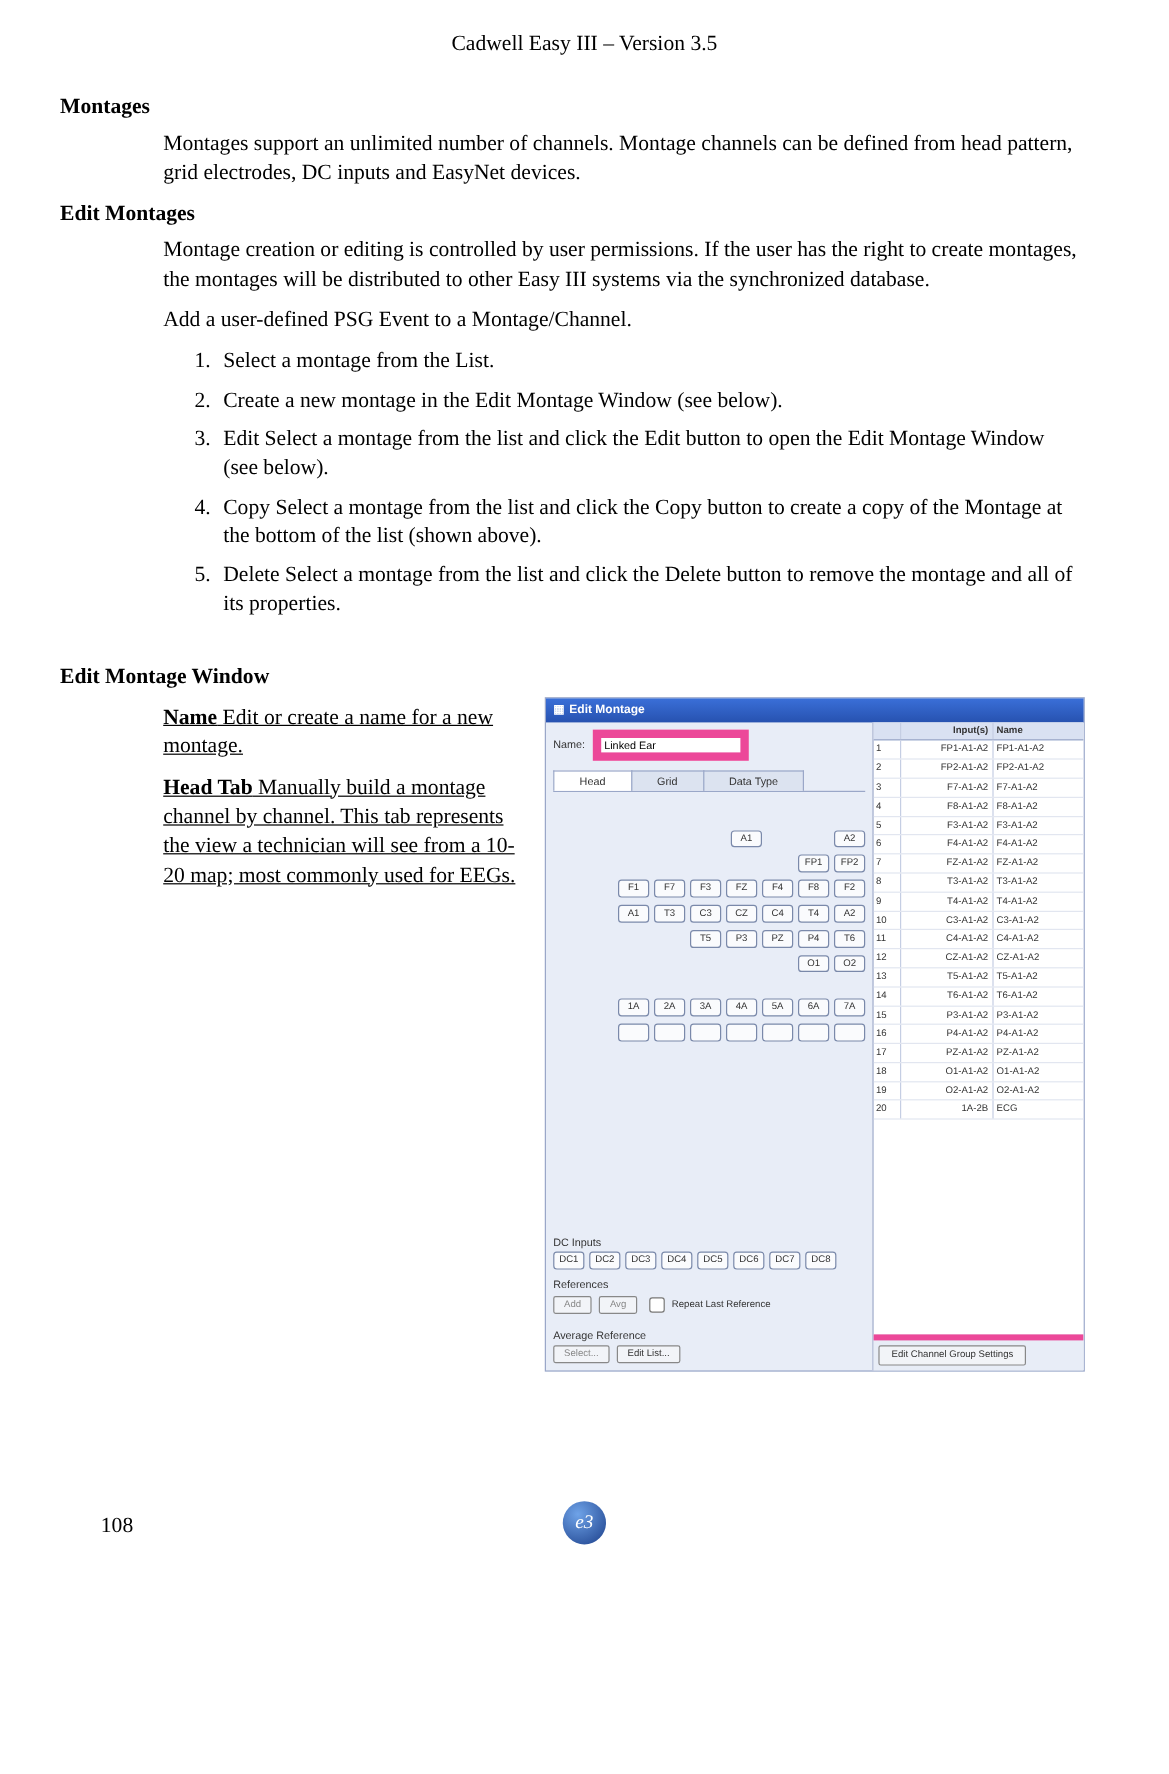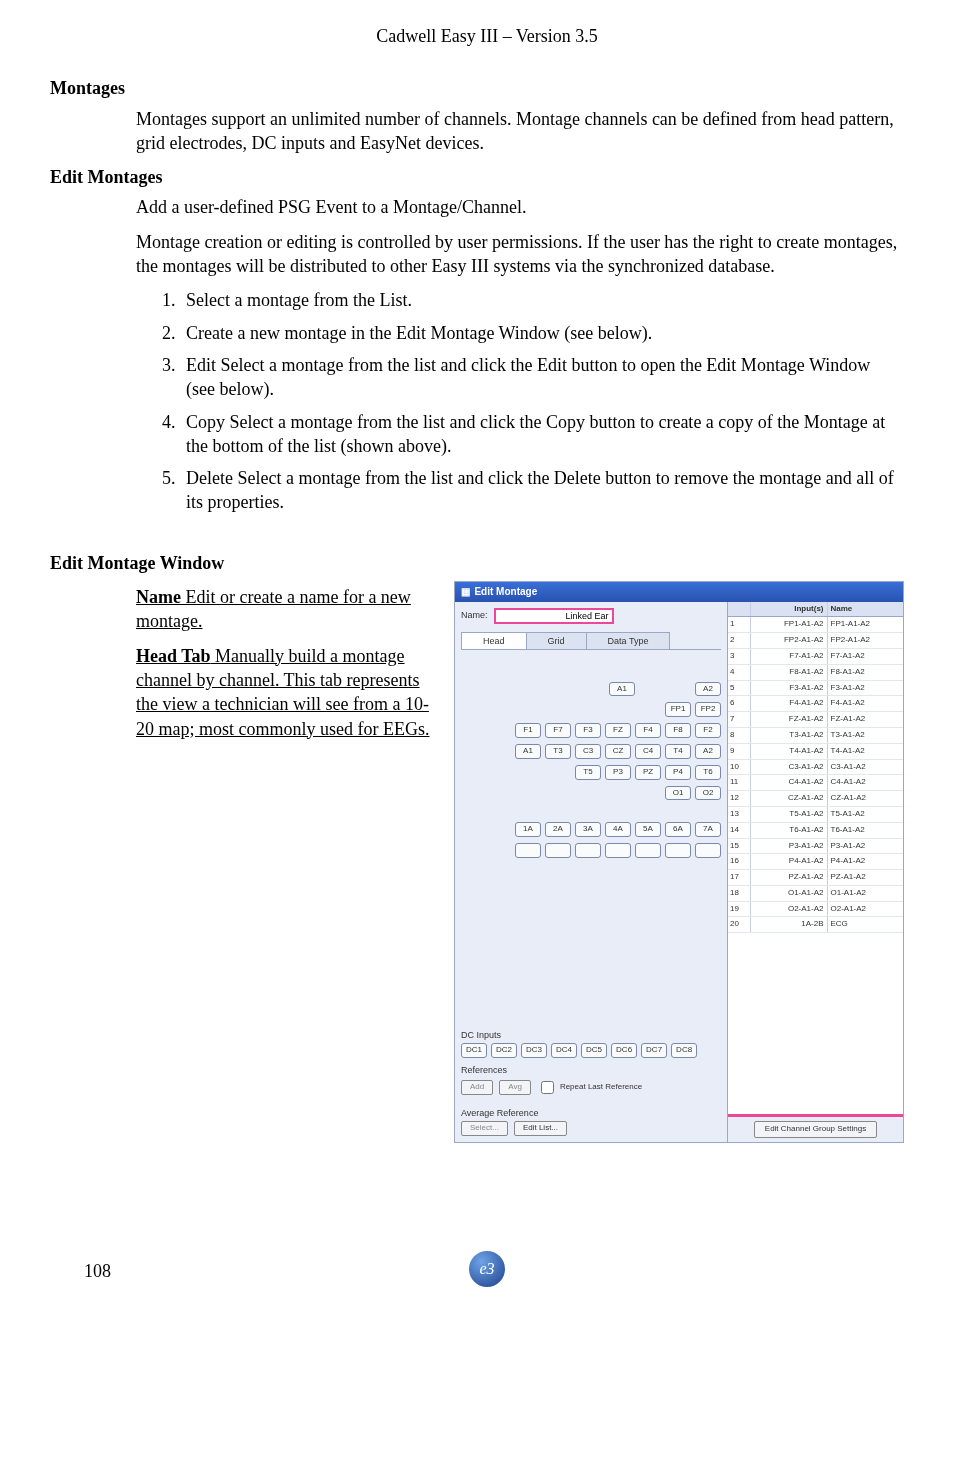--- a/index.html
+++ b/index.html
@@ -83,24 +83,23 @@
   }
   .ss-namerow {
     display: flex;
     align-items: center;
     gap: 6px;
     margin-bottom: 4px;
   }
   .ss-namerow input {
     font-size: 9px;
     padding: 1px 3px;
-    border: 2px solid #ec4899;
+    border: 7px solid #ec4899;
     background: #fff;
     width: 110px;
-    text-align: right;
   }
   .ss-tabs {
     display: flex;
     gap: 0;
     border-bottom: 1px solid #9aa7c8;
   }
   .ss-tab {
     padding: 2px 21px;
     background: #dce3f0;
     border: 1px solid #9aa7c8;
@@ -164,24 +163,23 @@
   .ss-col-idx { width: 18px; padding: 2px 2px; border-right: 1px solid #c5cee3; }
   .ss-col-a { flex:1; padding: 2px 3px; border-right: 1px solid #c5cee3; text-align: right; }
   .ss-col-b { flex:1; padding: 2px 3px; }
   .ss-table { flex:1; overflow:hidden; }
   .ss-trow {
     display: flex;
     font-size: 8px;
     border-bottom: 1px solid #e2e6f0;
   }
   .ss-footer-btn {
-    border-top: 3px solid #ec4899;
+    border-top: 5px solid #ec4899;
     padding: 4px;
     display: flex;
-    justify-content: center;
     background:#e8edf7;
   }
   .ss-footer-btn .ss-small-btn { color:#333; padding:2px 10px; }
   .page-footer {
     position: relative;
     margin-top: 100px;
     height: 40px;
   }
   .page-num {
     position: absolute;
@@ -207,22 +205,22 @@
 
 <div class="header">Cadwell Easy III – Version 3.5</div>
 
 <div class="section-heading">Montages</div>
 <div class="body-indent">
   <div class="para">Montages support an unlimited number of channels. Montage channels can be defined from head pattern, grid electrodes, DC inputs and EasyNet devices.</div>
 </div>
 
 <div class="section-heading">Edit Montages</div>
 <div class="body-indent">
+  <div class="para">Montage creation or editing is controlled by user permissions. If the user has the right to create montages, the montages will be distributed to other Easy III systems via the synchronized database.</div>
   <div class="para">Add a user-defined PSG Event to a Montage/Channel.</div>
-  <div class="para">Montage creation or editing is controlled by user permissions. If the user has the right to create montages, the montages will be distributed to other Easy III systems via the synchronized database.</div>
   <ol class="steps">
     <li>Select a montage from the List.</li>
     <li>Create a new montage in the Edit Montage Window (see below).</li>
     <li>Edit Select a montage from the list and click the Edit button to open the Edit Montage Window (see below).</li>
     <li>Copy Select a montage from the list and click the Copy button to create a copy of the Montage at the bottom of the list (shown above).</li>
     <li>Delete Select a montage from the list and click the Delete button to remove the montage and all of its properties.</li>
   </ol>
 </div>
 
 <div class="section-heading" style="margin-top:36px;">Edit Montage Window</div>

